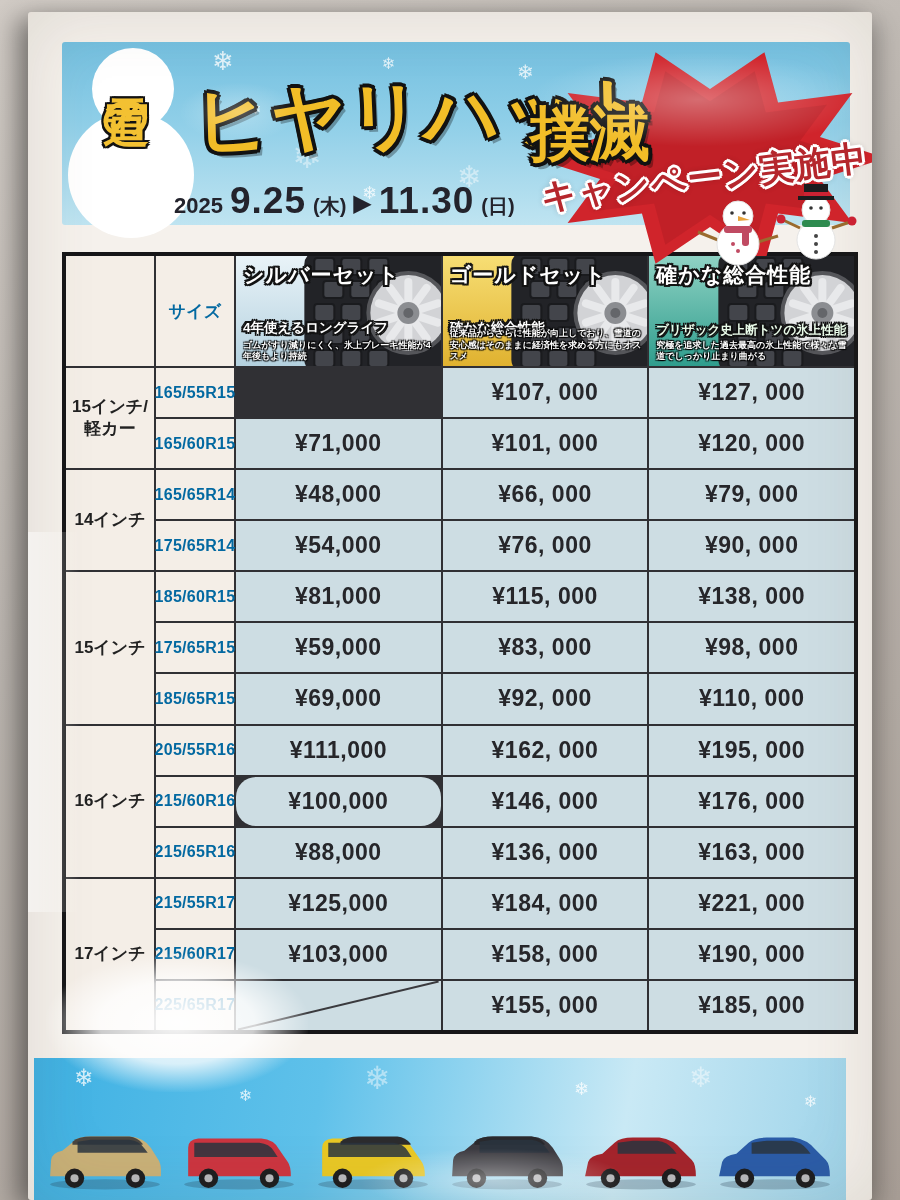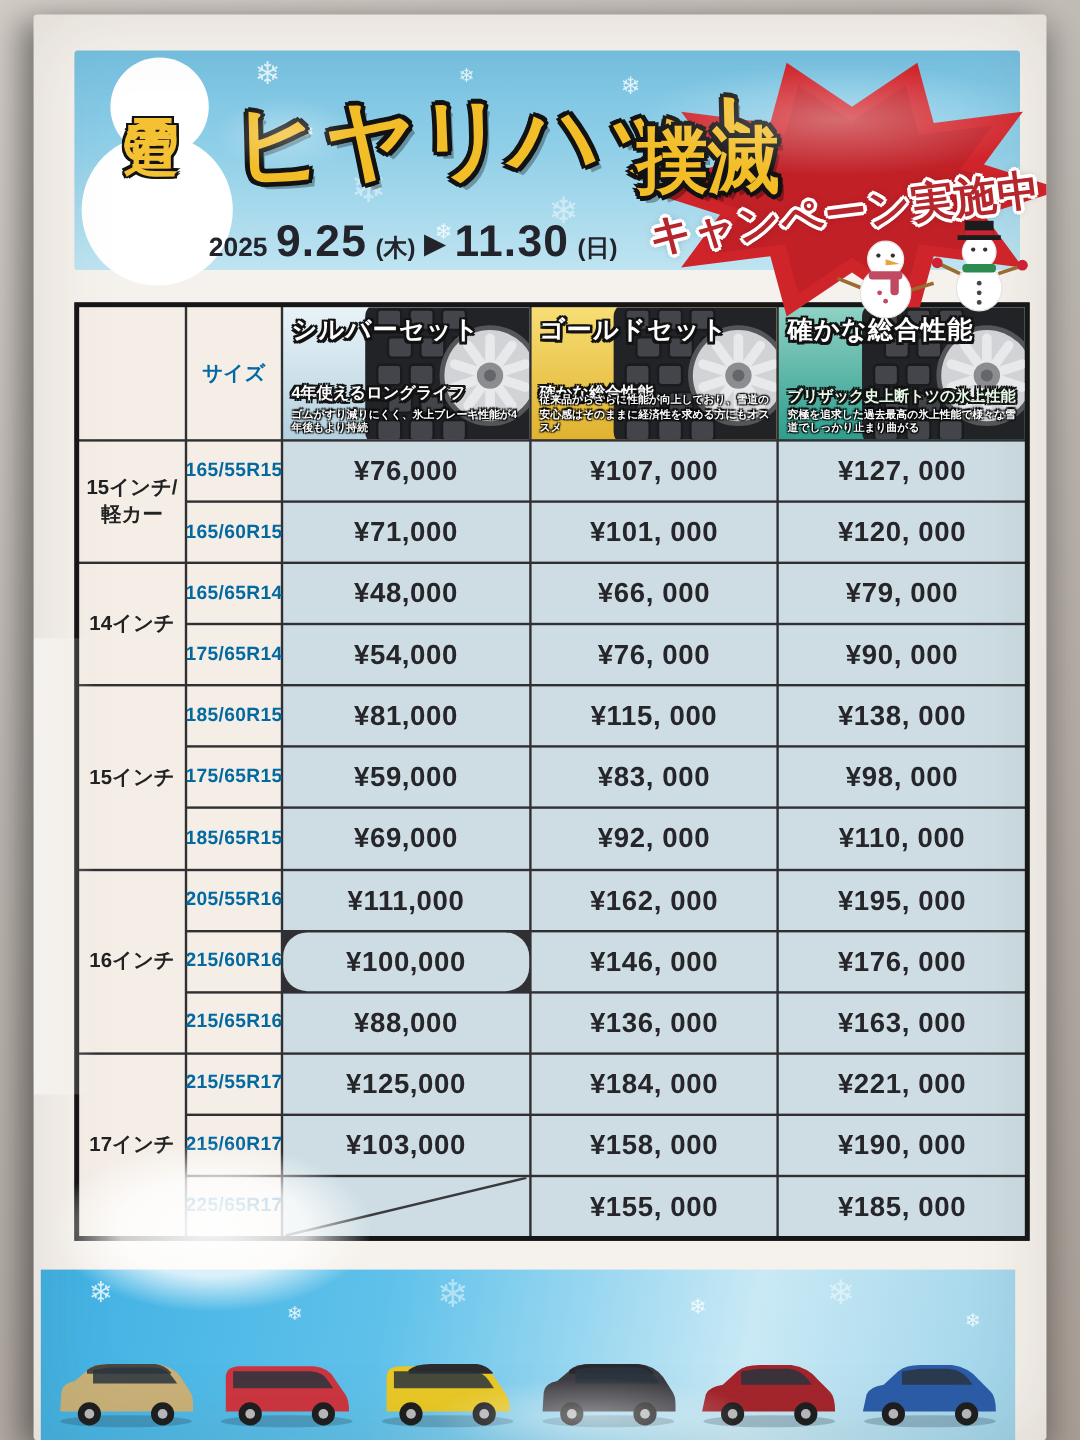--- a/index.html
+++ b/index.html
@@ -258,21 +258,20 @@
             <circle cx="118" cy="57" r="11" fill="#8b8d91"></circle>
             <circle cx="118" cy="57" r="5" fill="#64666a"></circle>
           </svg>
         </div>
         <div class="set-name outl">確かな総合性能</div>
         <div class="set-sub outl">ブリザック史上断トツの氷上性能</div>
         <div class="set-desc">究極を追求した過去最高の氷上性能で様々な雪道でしっかり止まり曲がる</div>
       </div>
       <div class="c c-group" style="grid-area: 2 / 1 / span 2;">15インチ/軽カー</div>
       <div class="c c-size" style="grid-area: 2 / 2;">165/55R15</div>
-      <div class="c c-price" style="grid-area: 2 / 3;">¥76,000</div>
       <div class="c c-price" style="grid-area: 2 / 4;">¥107, 000</div>
       <div class="c c-price" style="grid-area: 2 / 5;">¥127, 000</div>
       <div class="c c-size" style="grid-area: 3 / 2;">165/60R15</div>
       <div class="c c-price" style="grid-area: 3 / 3;">¥71,000</div>
       <div class="c c-price" style="grid-area: 3 / 4;">¥101, 000</div>
       <div class="c c-price" style="grid-area: 3 / 5;">¥120, 000</div>
       <div class="c c-group" style="grid-area: 4 / 1 / span 2;">14インチ</div>
       <div class="c c-size" style="grid-area: 4 / 2;">165/65R14</div>
       <div class="c c-price" style="grid-area: 4 / 3;">¥48,000</div>
       <div class="c c-price" style="grid-area: 4 / 4;">¥66, 000</div>

